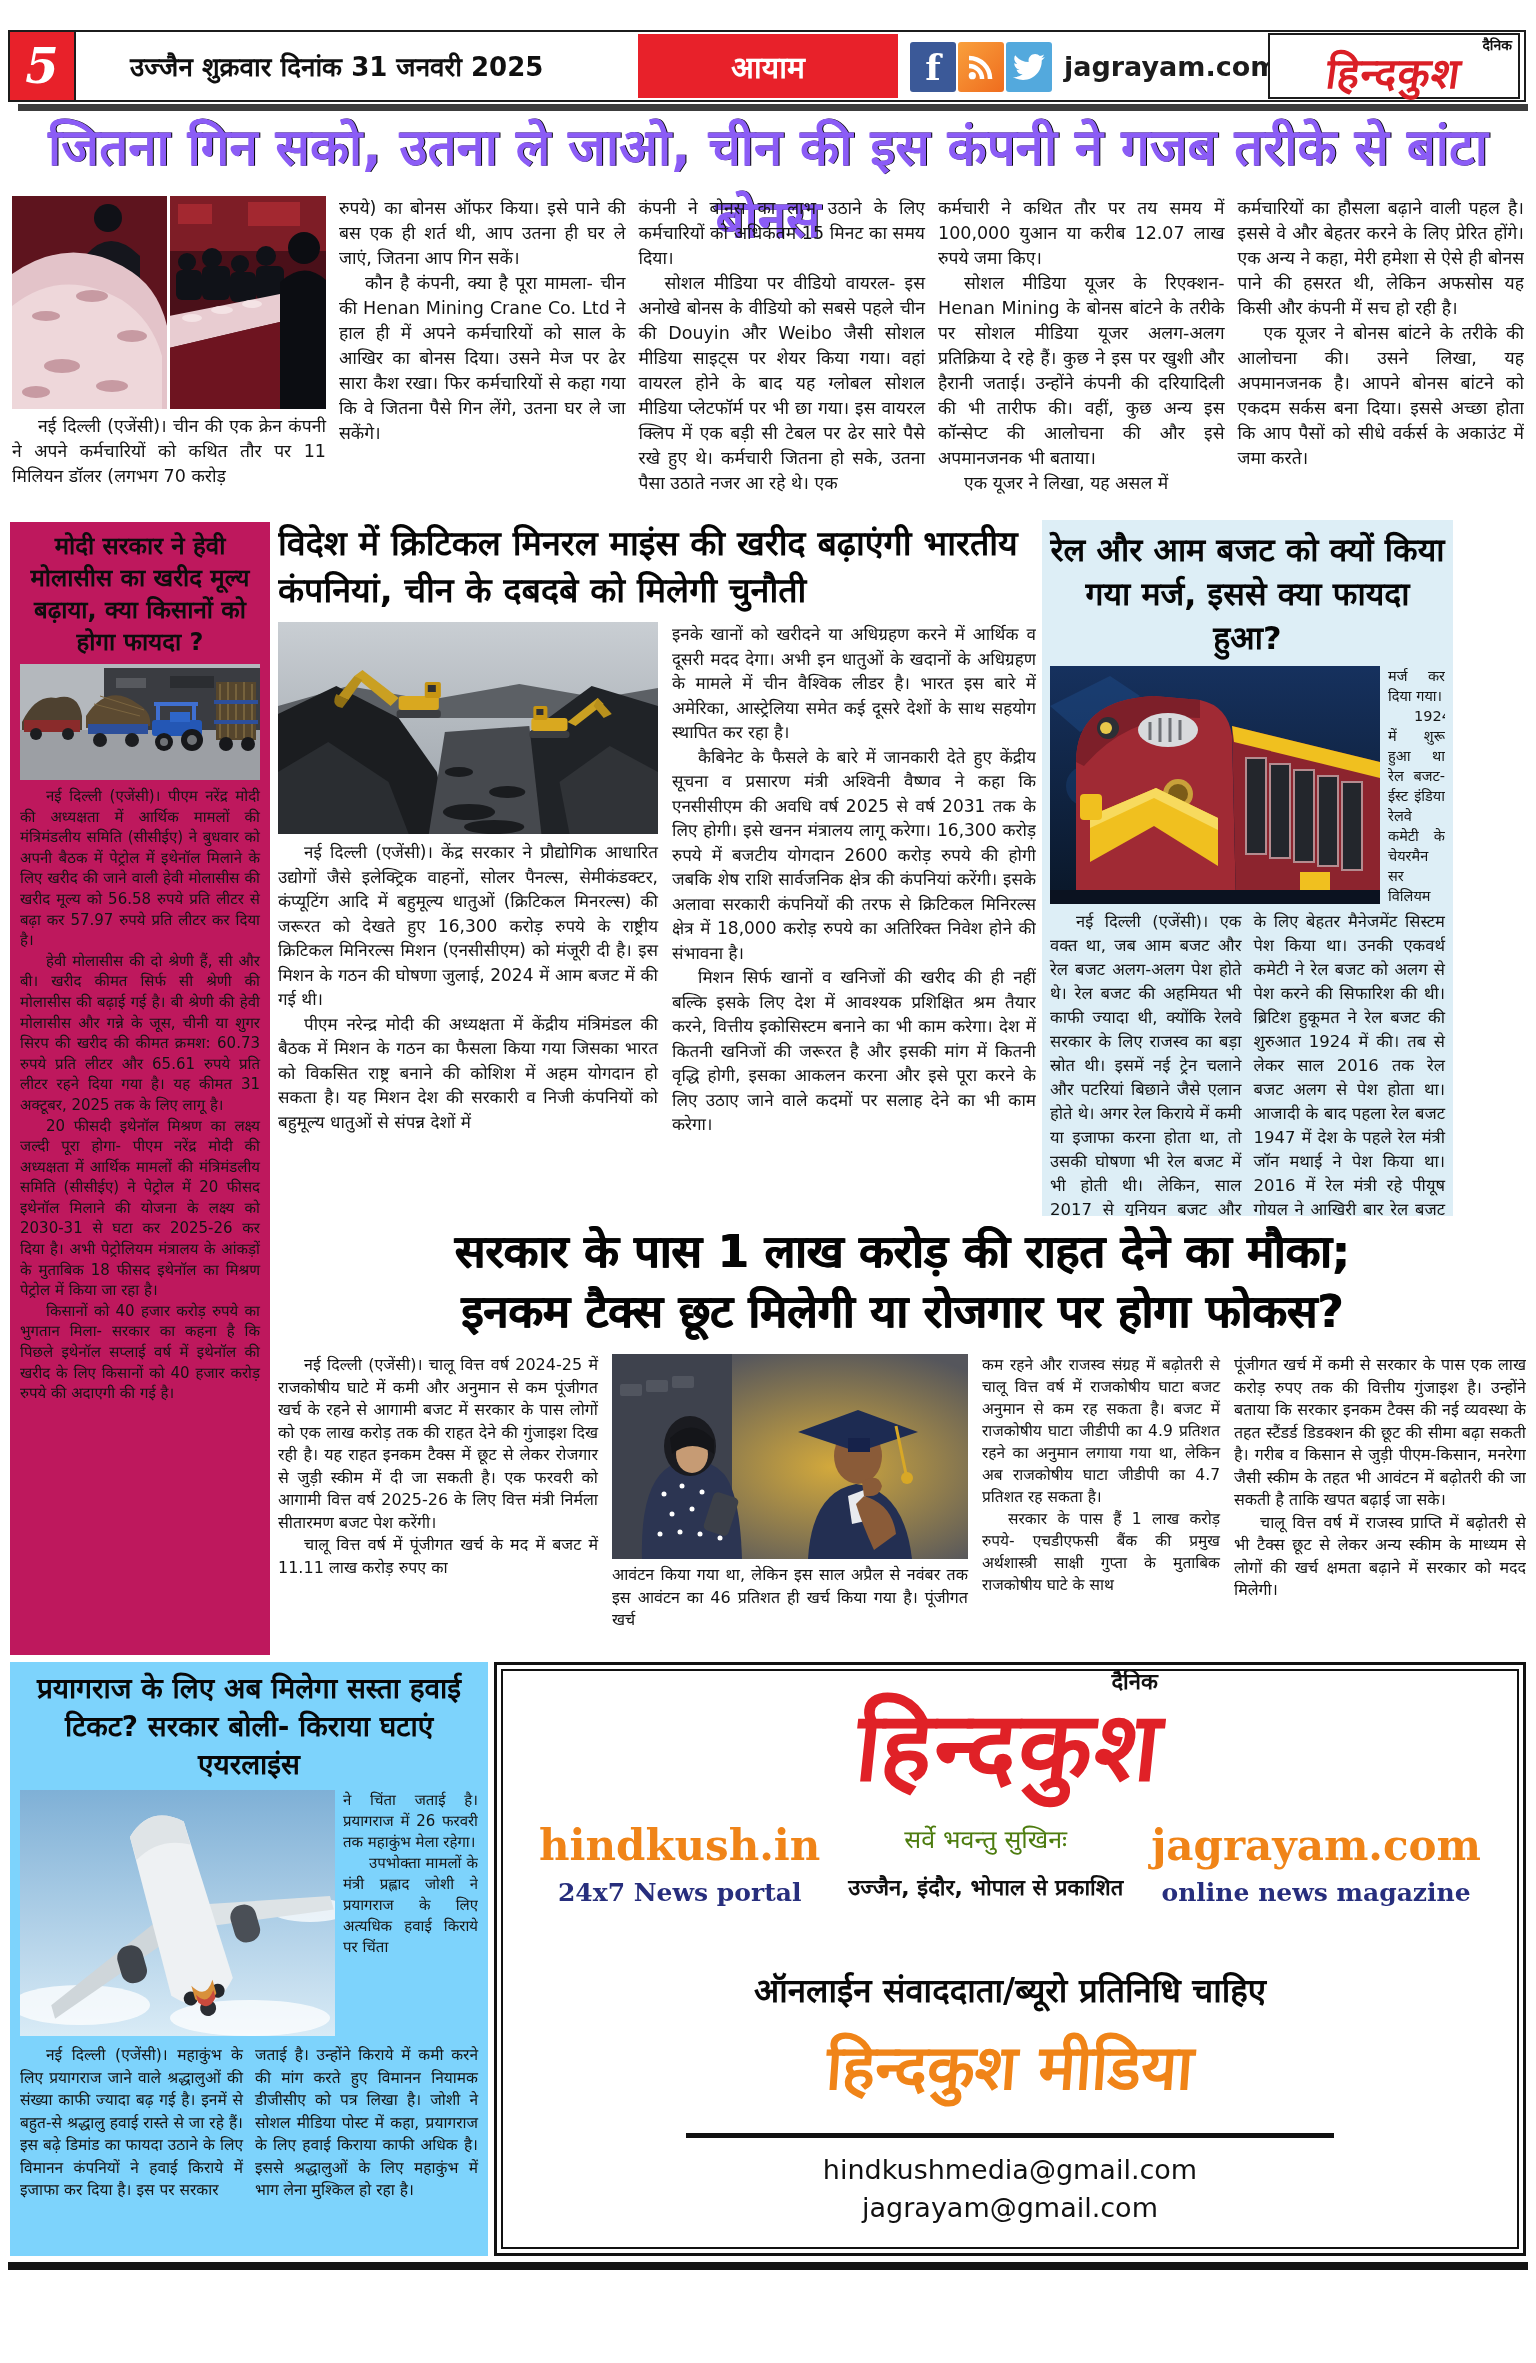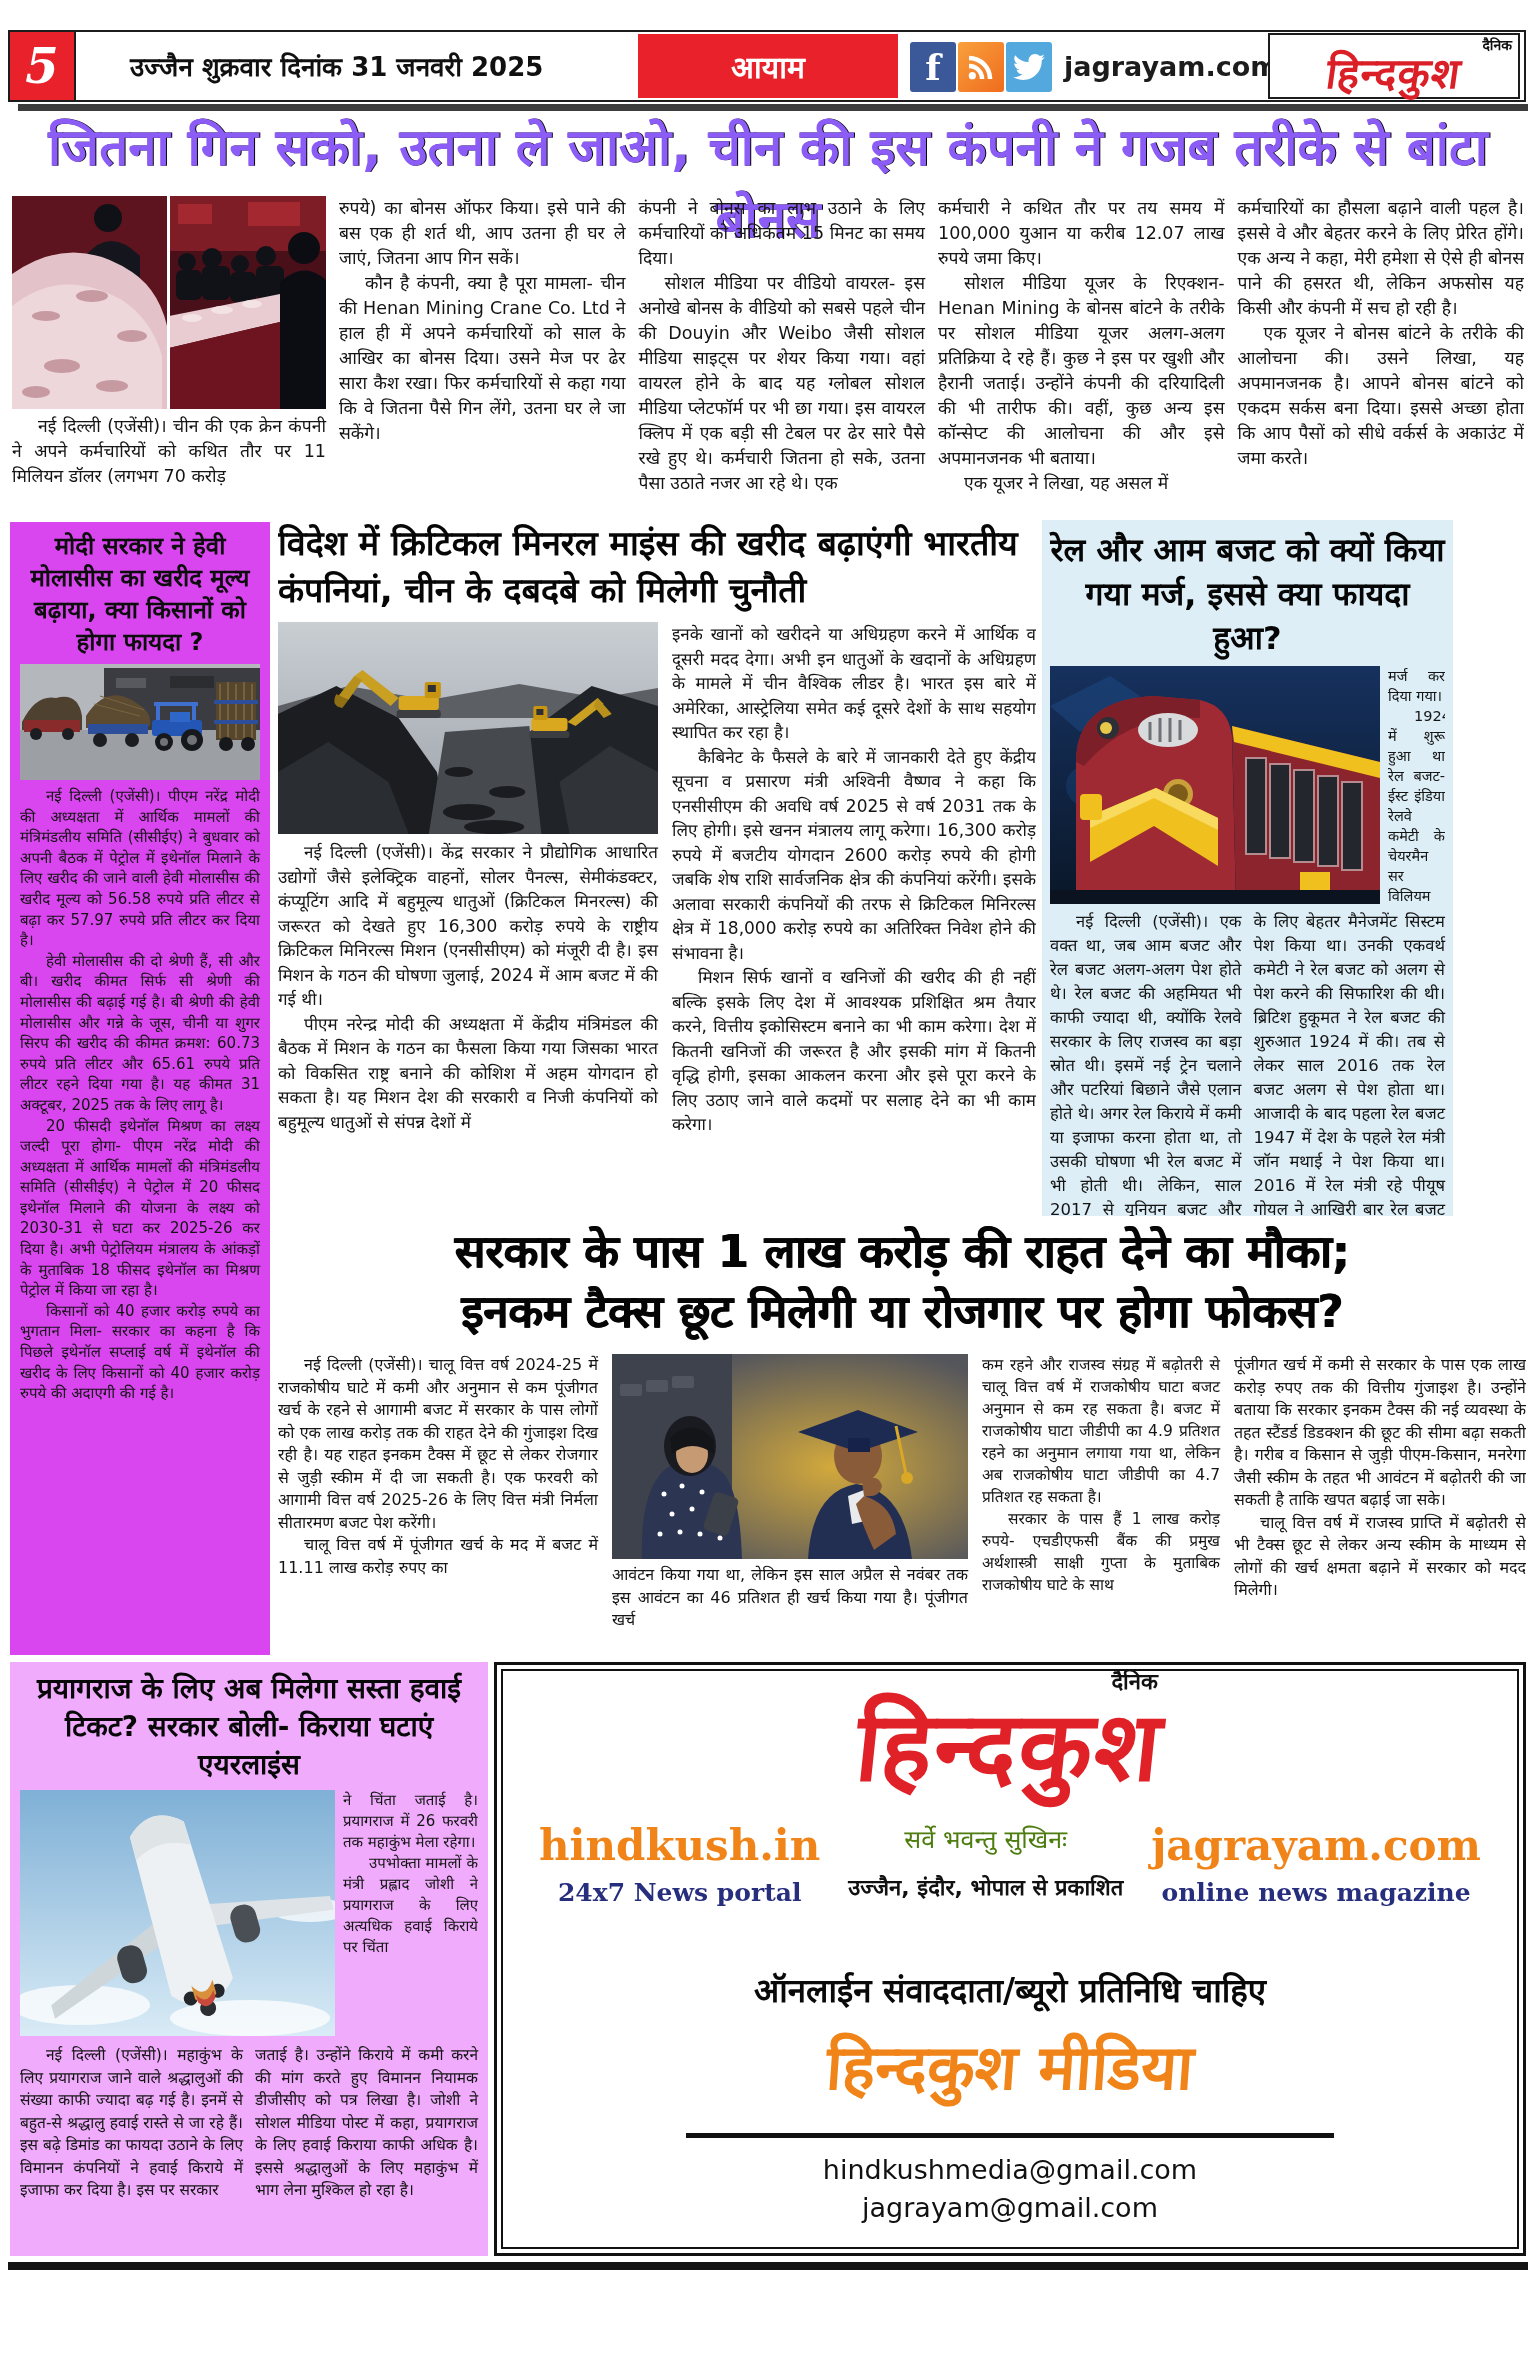--- a/index.html
+++ b/index.html
@@ -31,21 +31,21 @@
                  text-shadow:1px 0 0 #060606;}
   .lead-cols{left:12px;top:196px;width:1512px;height:318px;display:flex;gap:13px;overflow:hidden;}
   .lead-col1{width:314px;flex:none;}
   .lead-colx{flex:1;}
   .bodytext p{margin:0;text-indent:26px;text-align:justify;}
   .lead-colx p,.lead-col1 .cap p{font-size:17.5px;line-height:25px;}
   .cap p{font-size:18px;line-height:26.5px;margin-top:5px;}
   p.cont{text-indent:0;}
   .photo{display:block;}
   
-  .molasses{left:10px;top:522px;width:260px;height:1133px;background:#d946ef;box-sizing:border-box;padding:8px 10px;overflow:hidden;}
+  .molasses{left:10px;top:522px;width:260px;height:1133px;background:#be185d;box-sizing:border-box;padding:8px 10px;overflow:hidden;}
   .molasses h2{margin:0 0 6px 0;font-size:24px;line-height:32px;font-weight:800;text-align:center;color:#0d0d0d;}
   .molasses p{font-size:15px;line-height:20.6px;}
   
   .minerals{left:278px;top:520px;width:758px;height:696px;overflow:hidden;}
   .minerals h2{margin:0;font-size:34px;line-height:47px;font-weight:800;color:#060606;}
   .min-row{display:flex;gap:14px;margin-top:8px;}
   .min-left{width:380px;flex:none;}
   .min-right{flex:1;}
   .minerals p{font-size:17px;line-height:24.5px;}
   
@@ -61,21 +61,21 @@
   .budget{left:278px;top:1222px;width:1248px;height:446px;overflow:hidden;}
   .budget h2{margin:0;font-size:45px;line-height:60px;font-weight:900;text-align:center;color:#050505;text-shadow:1px 0 0 #050505;}
   .bud-row{display:flex;gap:14px;margin-top:12px;height:312px;overflow:hidden;}
   .bud-c1{width:320px;flex:none;}
   .bud-c2{width:356px;flex:none;}
   .bud-c3{width:238px;flex:none;}
   .bud-c4{flex:1;}
   .budget p{font-size:16px;line-height:22.5px;}
   .bud-c3 p{font-size:15.5px;line-height:22px;}
   
-  .prayag{left:10px;top:1662px;width:478px;height:594px;background:#f0abfc;box-sizing:border-box;padding:8px 10px;overflow:hidden;}
+  .prayag{left:10px;top:1662px;width:478px;height:594px;background:#7dd3fc;box-sizing:border-box;padding:8px 10px;overflow:hidden;}
   .prayag h2{margin:0 0 6px 0;font-size:28px;line-height:38px;font-weight:800;text-align:center;color:#080808;}
   .pr-row{display:flex;gap:8px;}
   .pr-side{flex:1;overflow:hidden;height:248px;}
   .pr-side p{font-size:15px;line-height:21px;}
   .pr-cols{display:flex;gap:12px;margin-top:6px;}
   .pr-cols > div{flex:1;}
   .pr-cols p{font-size:15.5px;line-height:22.5px;}
   
   .adbox{left:494px;top:1662px;width:1032px;height:594px;border:3px solid #111;box-sizing:border-box;background:#fff;}
   .adbox-inner{position:absolute;left:4px;top:4px;right:4px;bottom:4px;border:2px solid #111;overflow:hidden;}

